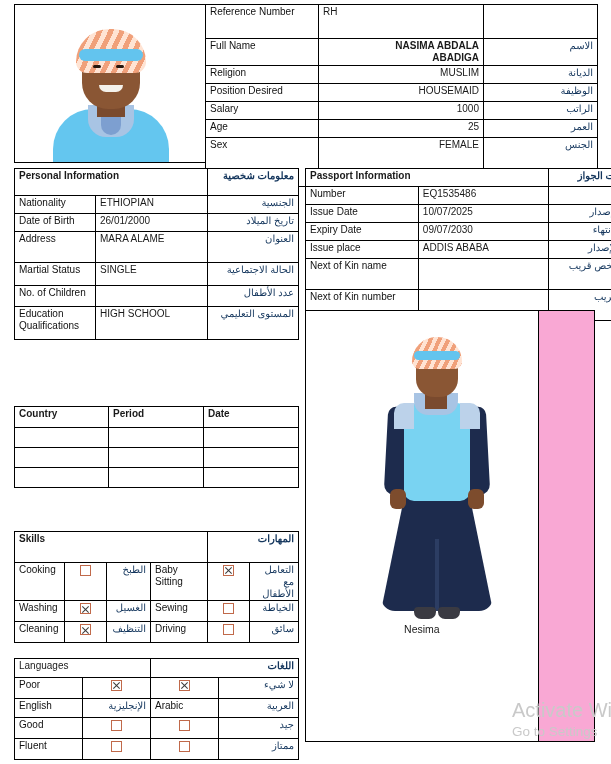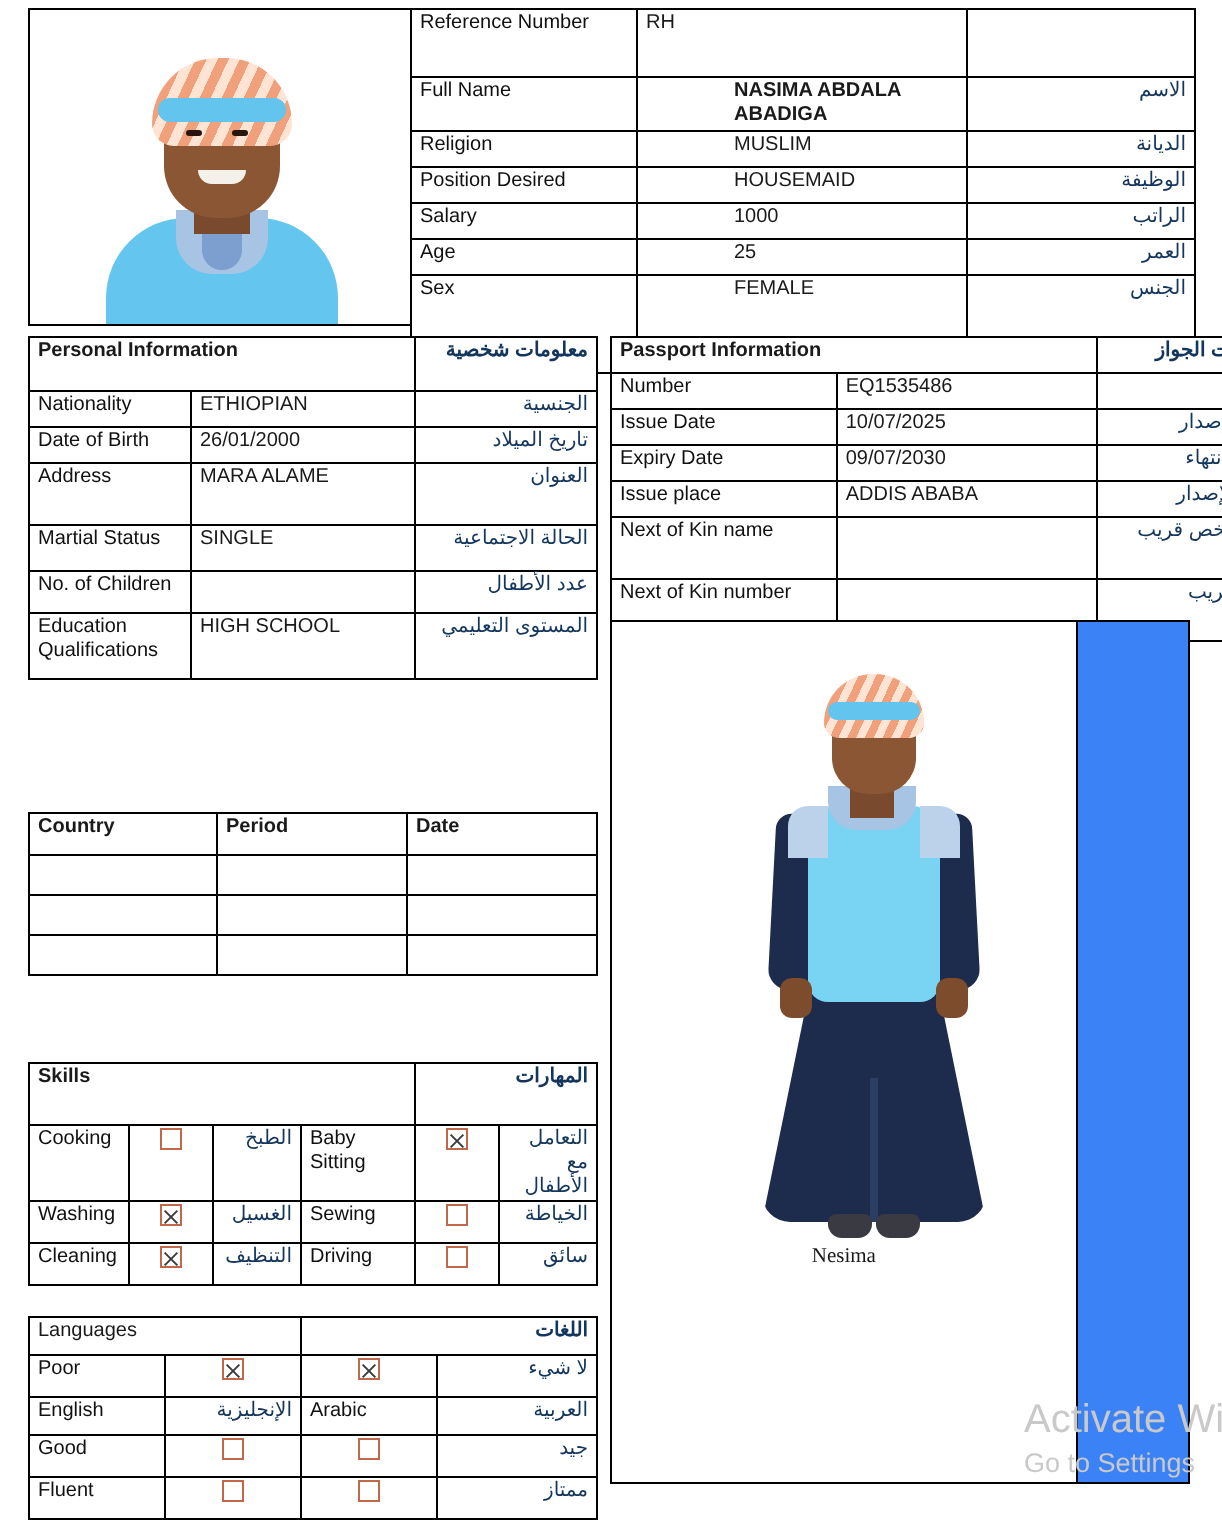--- a/index.html
+++ b/index.html
@@ -46,21 +46,21 @@
     direction: rtl;
     font-size: 9.5px;
     color: #14365d;
     line-height: 1.25;
   }
   td.val {
     background: #ffffff;
     color: #1a1a1a;
     margin-left: 40px;
   }
-  td.val.ctr { text-align: left; padding-left: 48px; }
+  td.val.ctr { text-align: right; padding-left: 48px; }
   td.blank { background: #ffffff; }
   td.hdr {
     background: #ffffff;
     font-weight: bold;
     font-size: 10.5px;
   }
   td.hdr-ar {
     background: #ffffff;
     font-weight: bold;
     text-align: right;
@@ -105,23 +105,22 @@
   
   #body-photo-table {
     position: absolute;
     left: 305px;
     top: 310px;
     width: 290px;
   }
   #body-photo-table td {
     border: 1px solid #000000;
     padding: 0;
-    background: #3b82f6;
+    background: #f9a8d4;
     vertical-align: top;
-    font-family: Liberation Serif, serif;
   }
   #body-photo-cell { height: 430px; position: relative; }
   #body-photo-name {
     position: absolute;
     left: 0; right: 0;
     top: 312px;
     text-align: center;
     font-size: 10.5px;
     color: #1a1a1a;
   }

